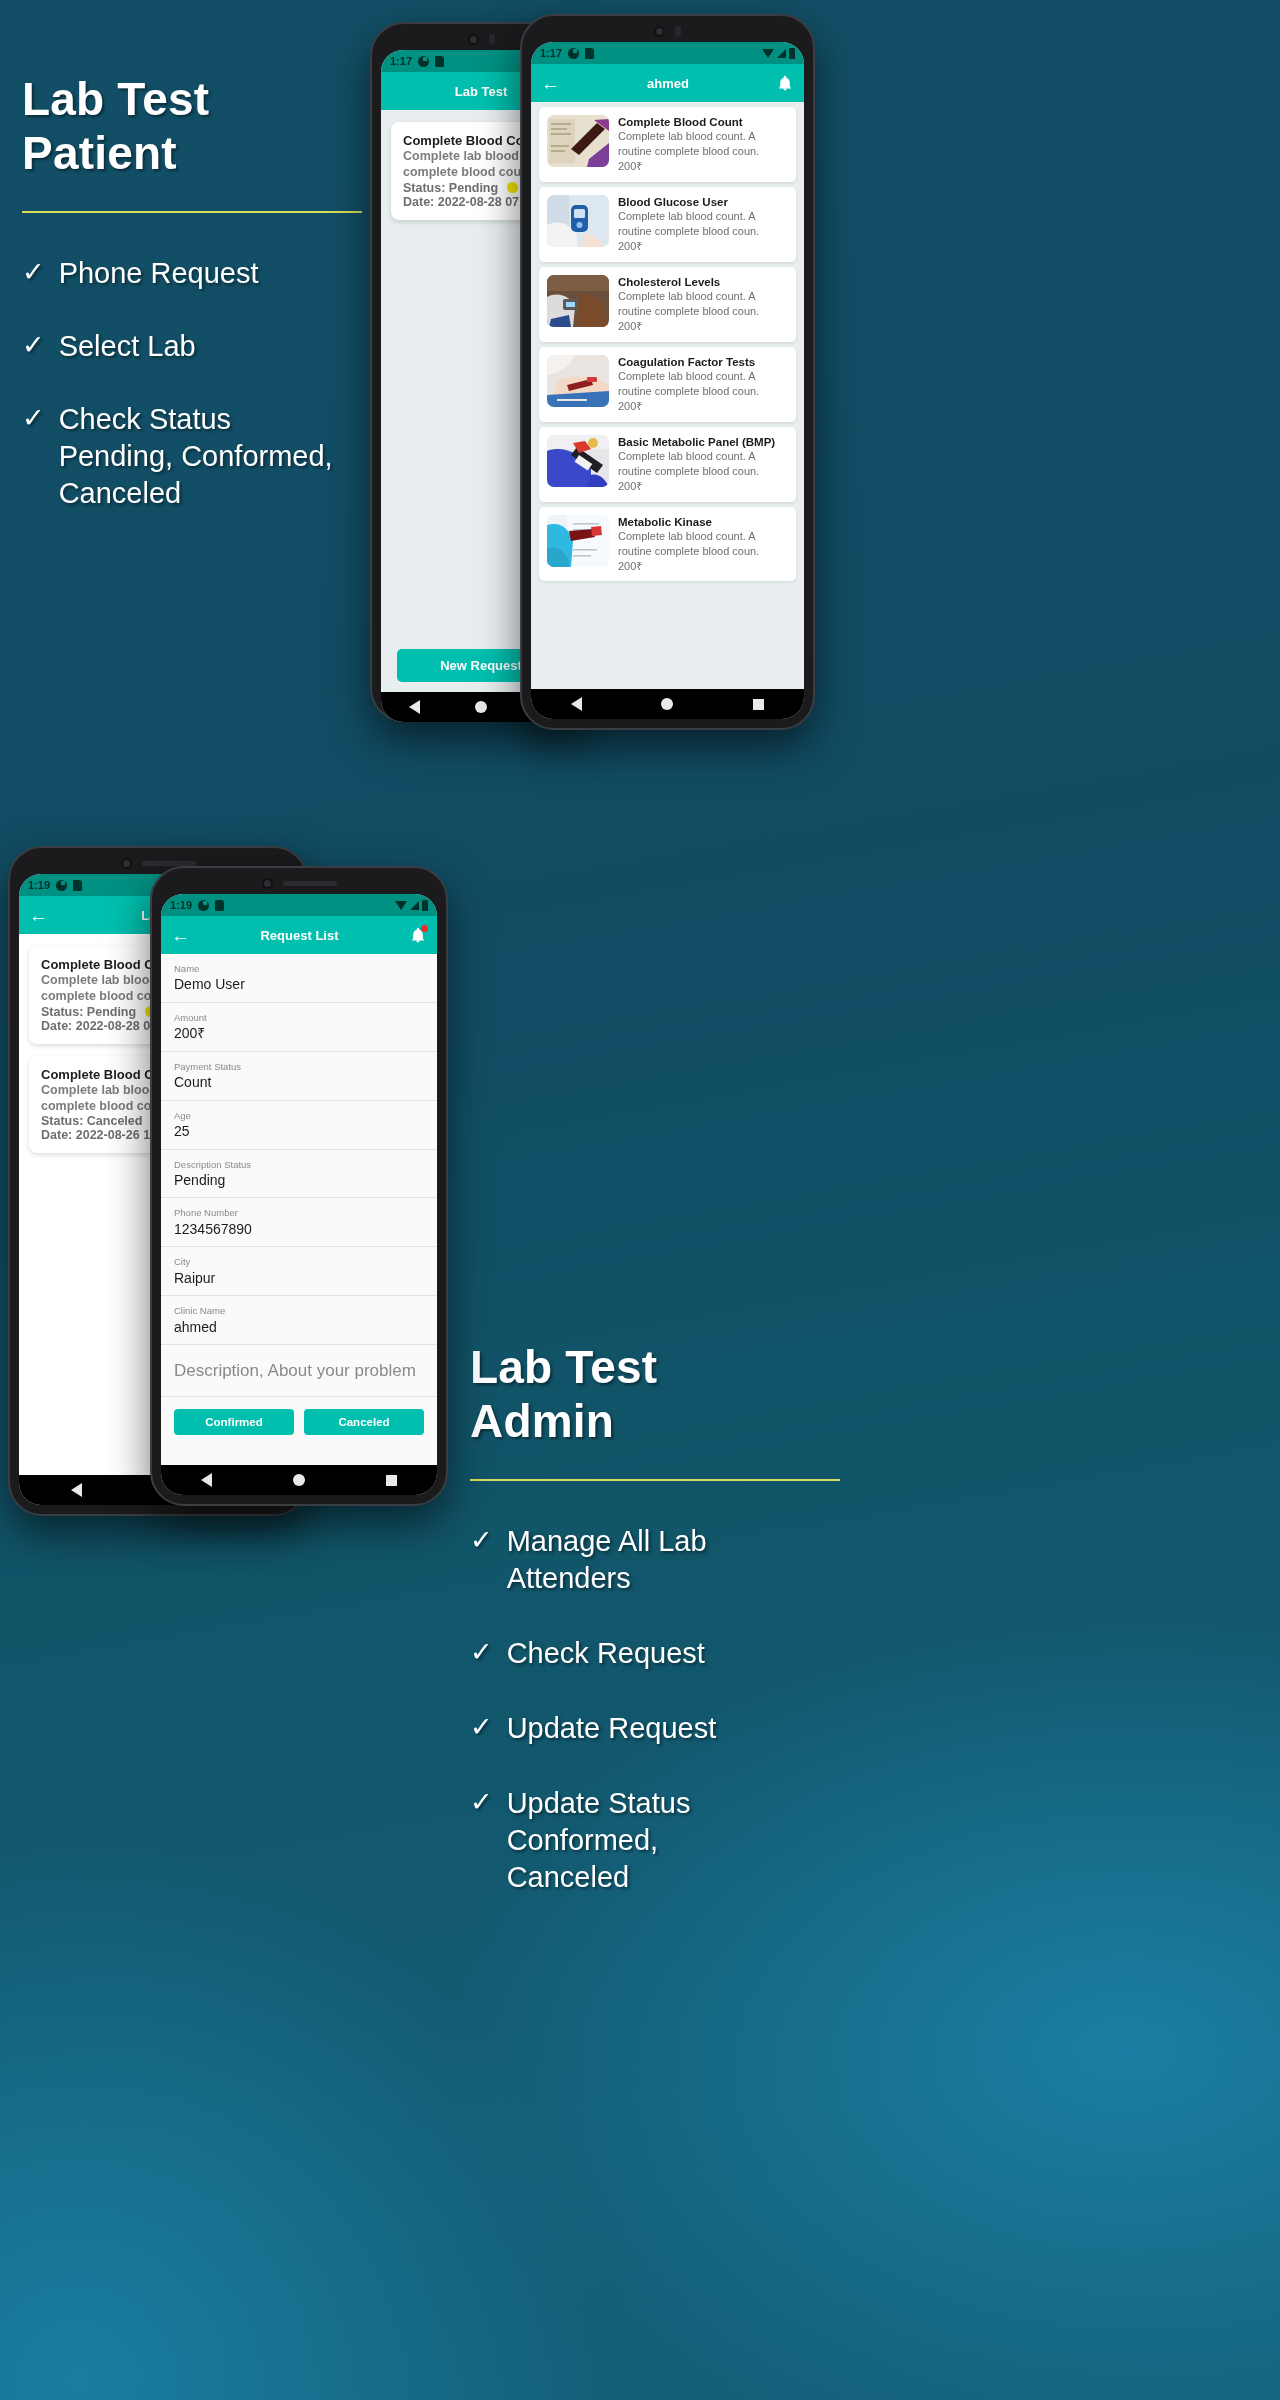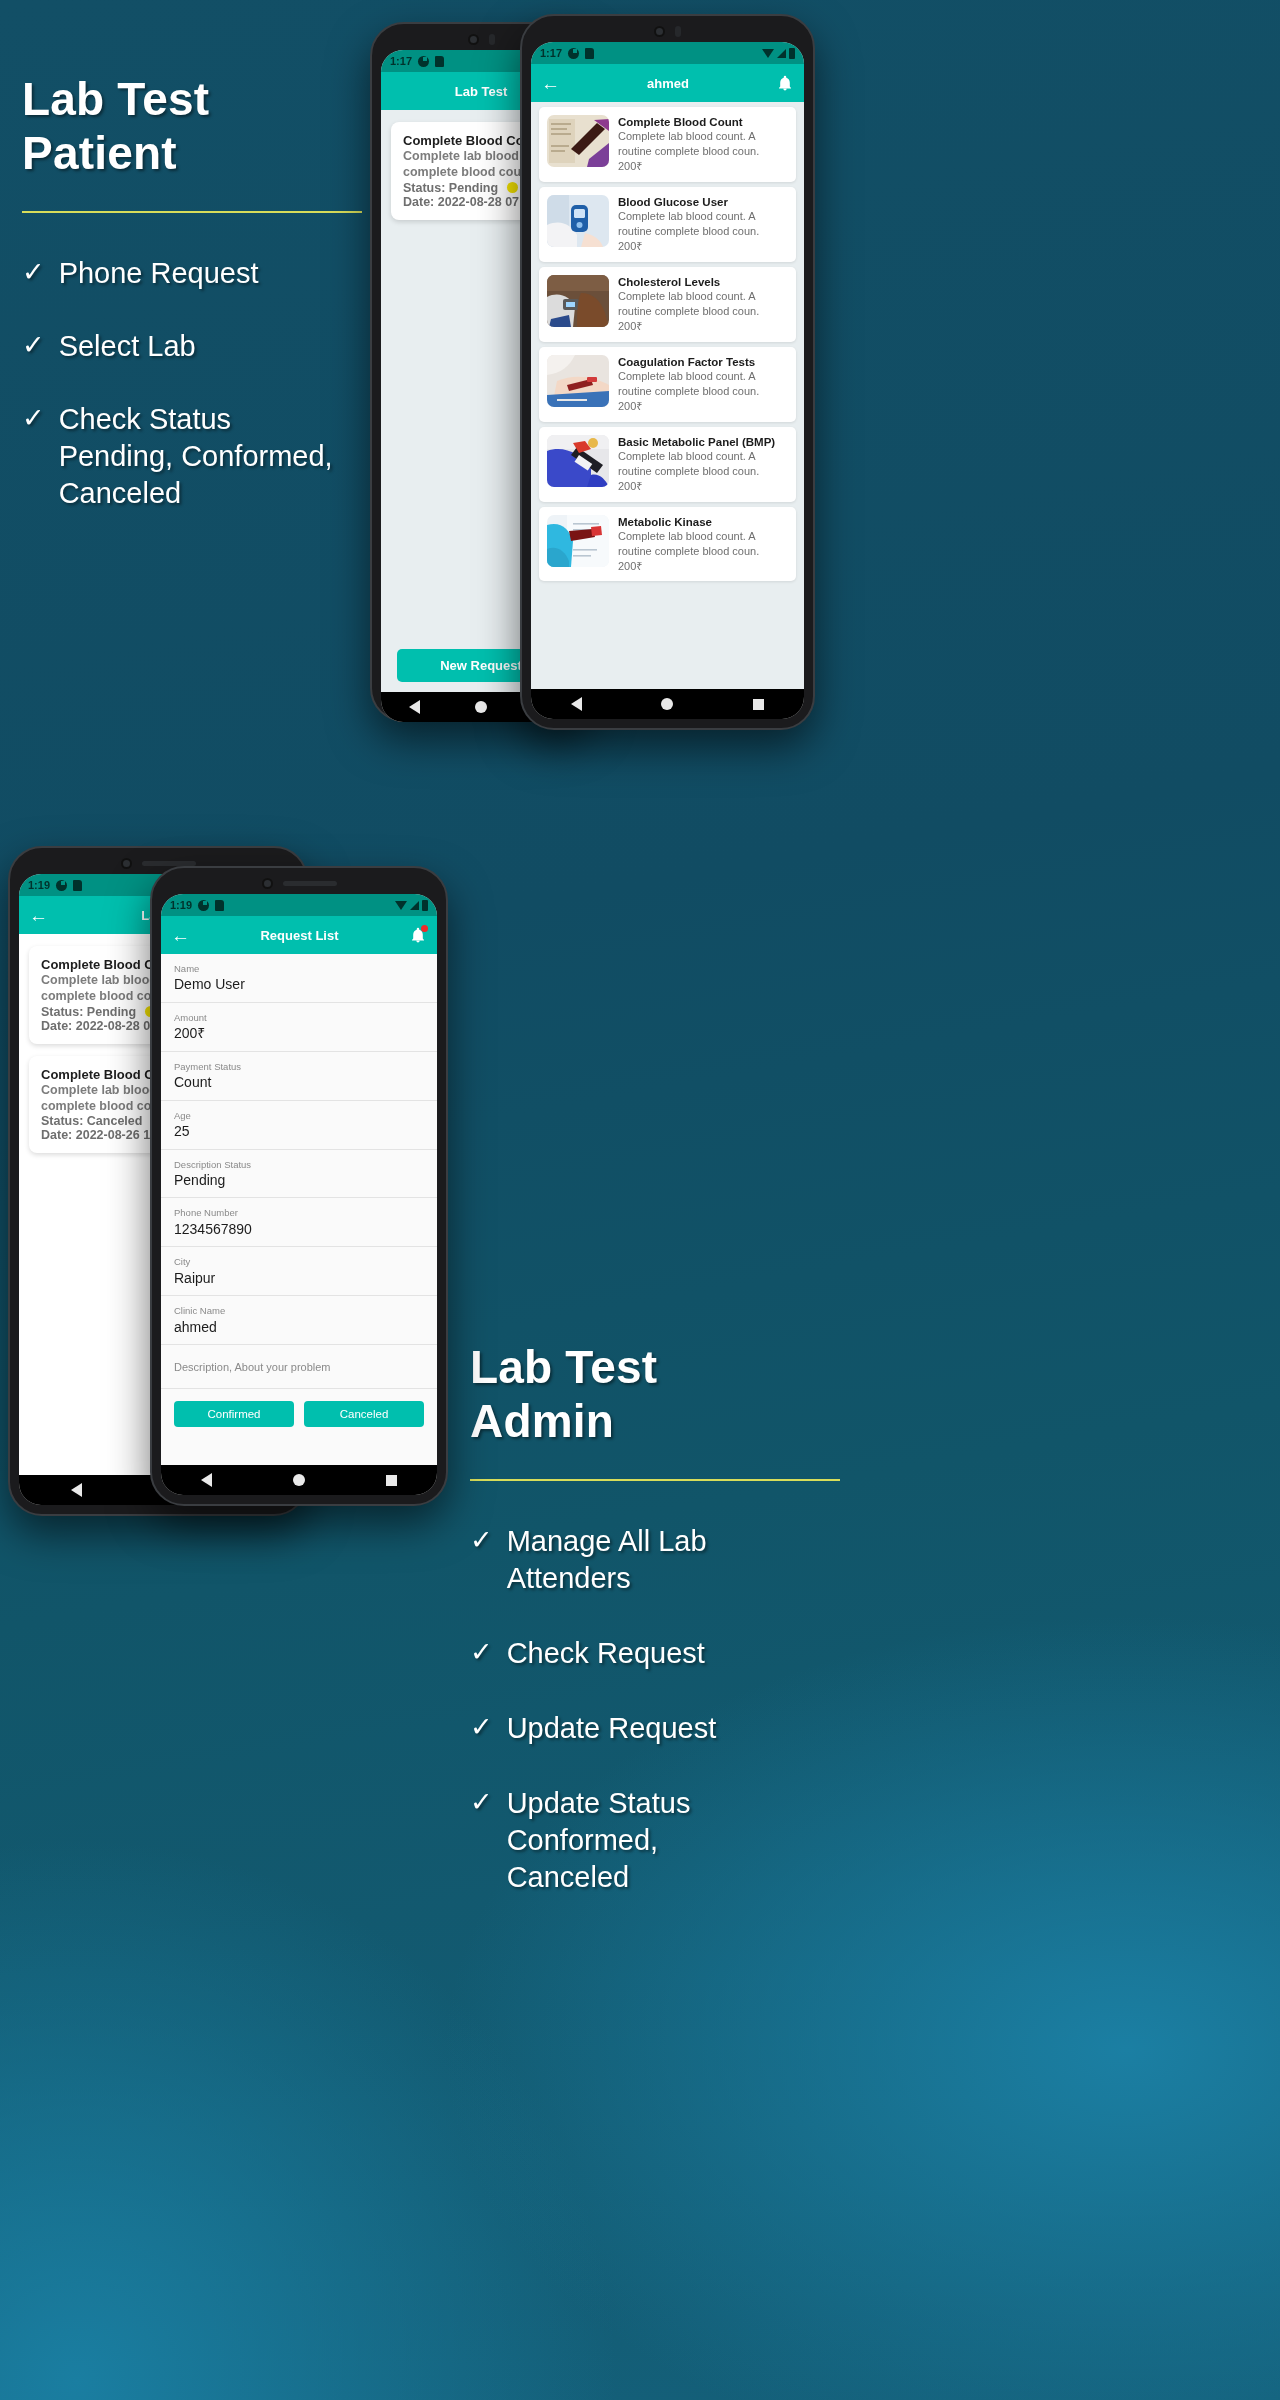--- a/index.html
+++ b/index.html
@@ -127,23 +127,23 @@
   .thumb { width: 62px; height: 52px; border-radius: 7px; flex: 0 0 auto; overflow: hidden; position: relative; }
   .test-info { flex: 1 1 auto; min-width: 0; }
   .test-name { font-size: 11.5px; font-weight: 700; color: #1c1c1c; line-height: 1.25; }
   .test-desc { font-size: 11px; color: #6f6f6f; line-height: 1.35; }
   .test-price { font-size: 11px; color: #6f6f6f; line-height: 1.35; }
 
   
   .form-field { padding: 8px 13px 7px 13px; border-bottom: 1px solid #e3e3e3; background: #fafafa; }
   .form-label { font-size: 9.5px; color: #8a8a8a; line-height: 1.4; }
   .form-value { font-size: 14px; color: #1c1c1c; line-height: 1.4; }
-  .form-placeholder { font-size: 11px; color: #8a8a8a; padding: 16px 13px 15px 13px; border-bottom: 1px solid #e3e3e3; background: #fafafa; }
+  .form-placeholder { font-size: 17px; color: #8a8a8a; padding: 16px 13px 15px 13px; border-bottom: 1px solid #e3e3e3; background: #fafafa; }
   .form-actions { display: flex; gap: 10px; padding: 12px 13px; background: #fafafa; }
-  .act-btn { flex: 1 1 0; background: #00bfae; color: #fff; text-align: center; border-radius: 4px; padding: 7px 0; font-size: 11.5px; font-weight: 400; }
+  .act-btn { flex: 1 1 0; background: #00bfae; color: #fff; text-align: center; border-radius: 4px; padding: 7px 0; font-size: 11.5px; font-weight: 700; }
 
   
   #phone-patient-list { left: 370px; top: 22px; width: 222px; height: 700px; }
   #phone-patient-list .bezel-inner { height: 672px; }
   #phone-tests { left: 520px; top: 14px; width: 295px; height: 716px; }
   #phone-admin-list { left: 8px; top: 846px; width: 300px; height: 670px; }
   #phone-admin-detail { left: 150px; top: 866px; width: 298px; height: 640px; }
 
   .thumb-img { width: 100%; height: 100%; display: block; }
 </style>

